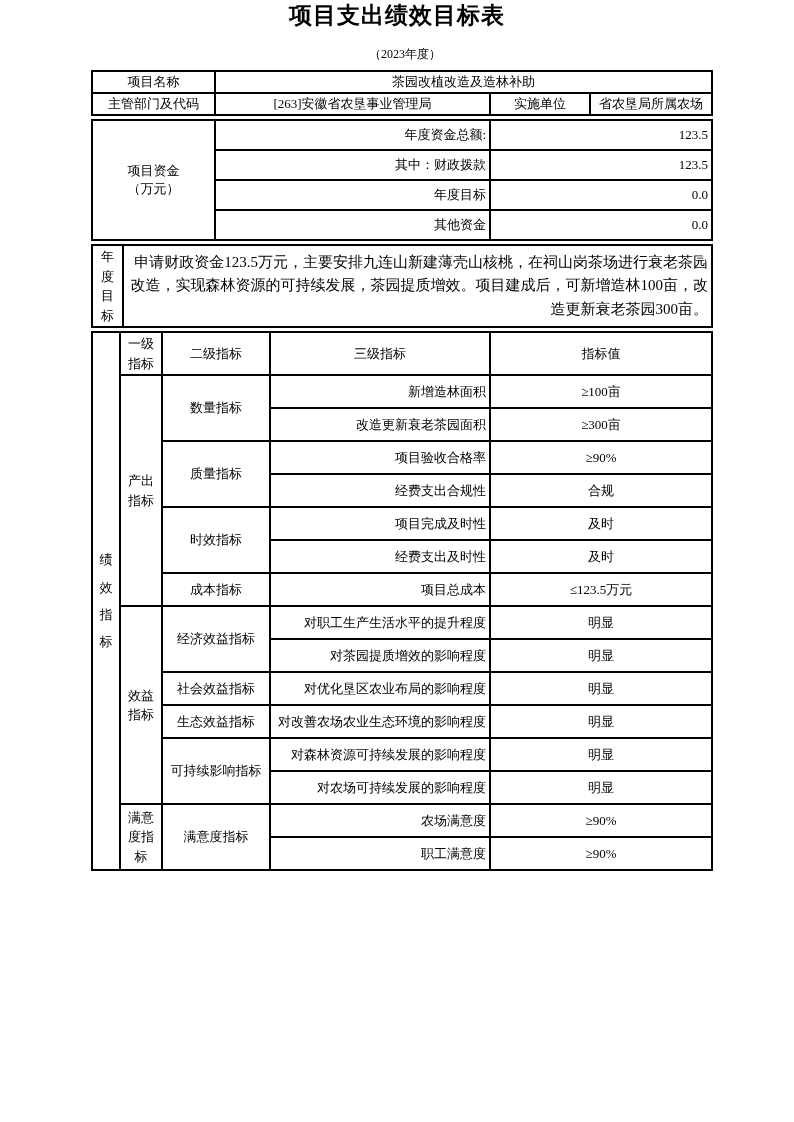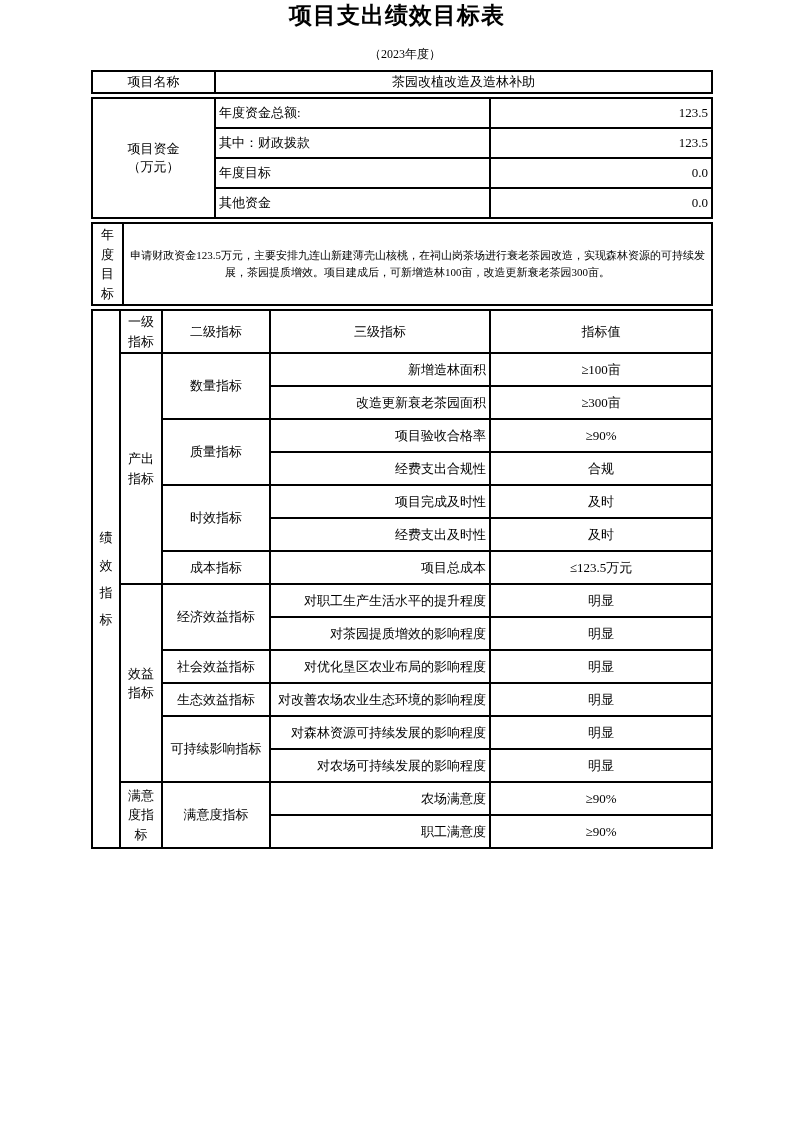--- a/index.html
+++ b/index.html
@@ -36,28 +36,28 @@
   }
   .info-table{margin-top:7px;}
   .info-table tr{height:16px;}
   .funds-table{margin-top:3px;}
   .funds-table tr{height:30px;}
   .goal-table{margin-top:3px;}
   .ind-table{margin-top:3px;}
   .ind-table tr.hdr{height:42px;}
   .ind-table tr.row{height:33px;}
   .c{text-align:center;}
-  .l{text-align:left;padding-left:11px;}
+  .l{text-align:right;padding-left:11px;}
   .r{text-align:right;padding-right:7px;}
   .indent{padding-left:50px;}
   .goal-text{
-    font-size:11px;
+    font-size:15px;
     line-height:1.55;
     padding:4px 6px;
-    text-align:center;
+    text-align:right;
     border-radius:29px;
   }
   .goal-label,.narrow{padding:1px 2px;word-break:break-all;text-align:center;line-height:1.5;}
   .vert{
     width:14px;margin:0 auto;
     word-break:break-all;
     line-height:2.1;
     text-align:center;
   }
   .l3{text-align:right;padding-left:6px;}
@@ -74,20 +74,26 @@
     <colgroup>
         <col style="width:123px">
         <col style="width:275px">
         <col style="width:100px">
         <col style="width:122px">
       </colgroup>
     <tbody>
         <tr>
       <td class="c">项目名称</td>
       <td class="c" colspan="3">茶园改植改造及造林补助</td>
+    </tr>
+    <tr>
+      <td class="c">主管部门及代码</td>
+      <td class="c">[263]安徽省农垦事业管理局</td>
+      <td class="c">实施单位</td>
+      <td class="c">省农垦局所属农场</td>
     </tr>
   </tbody>
     </table>
 
   <table class="tbl funds-table">
     <colgroup>
         <col style="width:123px">
         <col style="width:275px">
         <col style="width:222px">
       </colgroup>

